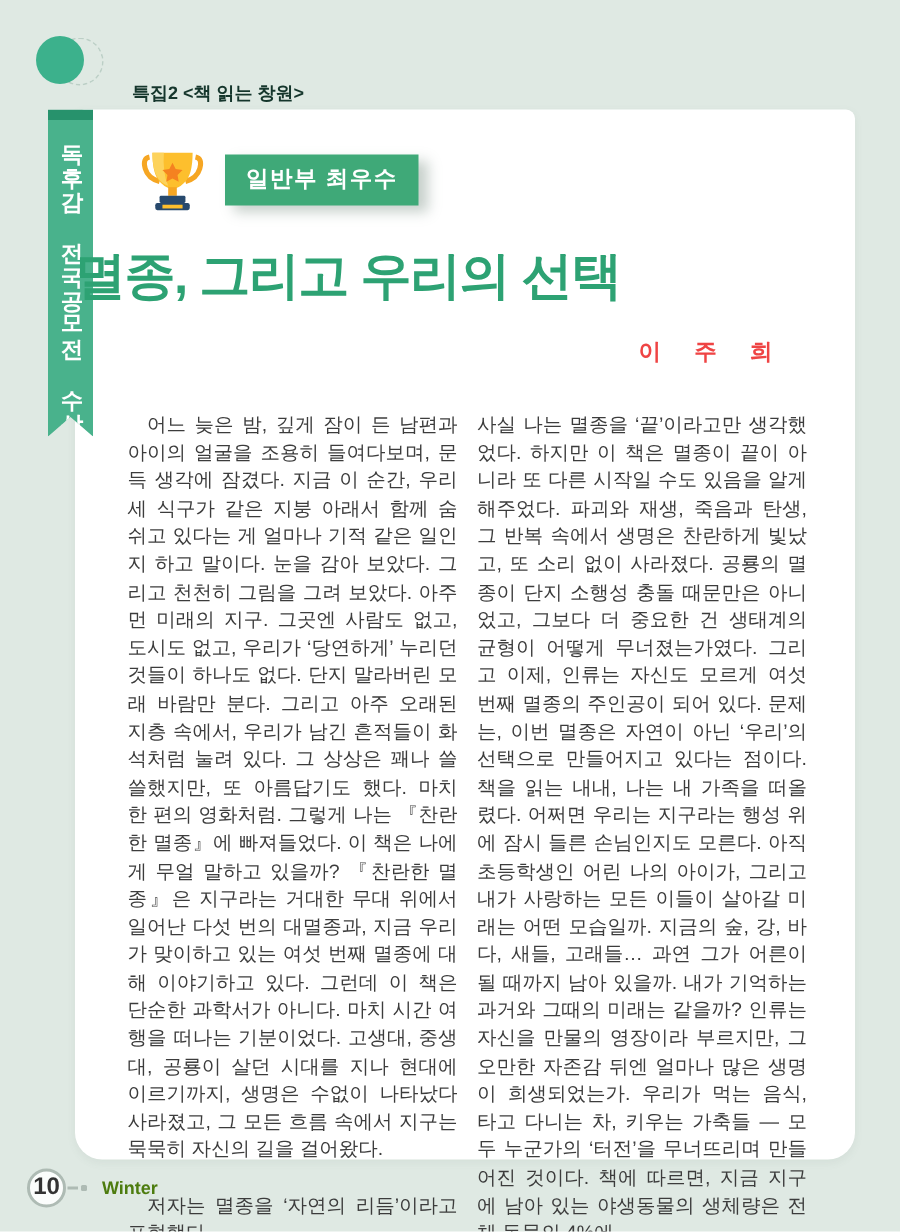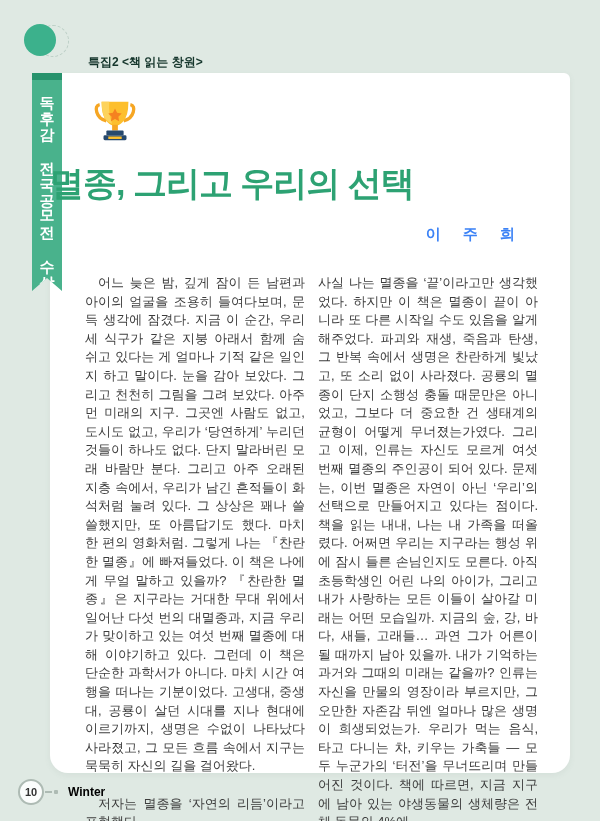--- a/index.html
+++ b/index.html
@@ -59,44 +59,44 @@
     box-shadow:6px 4px 8px rgba(130,150,140,0.45);
   }
   
   .essay-title{
     position:absolute;left:0;top:88px;width:100%;
     text-align:left;color:#2da273;font-weight:bold;font-size:34px;
     letter-spacing:-1px;margin:0;
   }
   .essay-author{
     position:absolute;right:46px;top:152px;
-    font-size:15px;font-weight:bold;color:#3b82f6;letter-spacing:9px;
+    font-size:15px;font-weight:bold;color:#ef4444;letter-spacing:9px;
   }
   
   .columns{
     position:absolute;left:35px;top:201px;width:453px;
     display:flex;gap:13px;
   }
   .col{width:220px;font-size:13px;line-height:18.6px;text-align:justify;color:#3c3c3c;}
   .col p{margin:0;}
   .col p.indent{text-indent:1em;}
   .col p + p{margin-top:18.6px;}
   
   .page-footer{
     position:absolute;left:18px;top:779px;
     display:flex;align-items:center;
   }
   .page-circle{
     width:22px;height:22px;border:2px solid #aebbb4;border-radius:50%;
     background:#fbfdfc;display:flex;align-items:center;justify-content:center;
-    font-size:11px;font-weight:bold;color:#333333;
+    font-size:16px;font-weight:bold;color:#333333;
   }
   .footer-tick{width:7px;height:2px;background:#aebbb4;margin-left:1px;}
   .footer-dot{width:4px;height:4px;background:#aebbb4;border-radius:1px;margin-left:2px;}
-  .footer-label{margin-left:10px;font-size:12px;font-weight:bold;color:#000000;}
+  .footer-label{margin-left:10px;font-size:12px;font-weight:bold;color:#4d7c0f;}
 </style>
 </head>
 <body>
 
 <div class="page-header">
   <div class="deco-wrap">
     <div class="deco-outline"></div>
     <div class="deco-solid"></div>
   </div>
   <div class="page-header-label">특집2 &lt;책 읽는 창원&gt;</div>
@@ -118,20 +118,21 @@
       <path d="M10 5 h28 q0 16 -6 21 q-4 4 -8 4 q-4 0 -8 -4 q-6 -5 -6 -21 z" fill="#fdbf2d"></path>
       <path d="M10 5 h8 q-1 14 3 23 q-4 -1 -7 -5 q-4 -6 -4 -18 z" fill="#fdd35c"></path>
 
       <path d="M24 12 l2.2 4.4 4.8 .7 -3.5 3.4 .8 4.8 -4.3 -2.3 -4.3 2.3 .8 -4.8 -3.5 -3.4 4.8 -.7 z" fill="#f58220"></path>
 
       <rect x="21" y="29" width="6" height="6" fill="#f6a623"></rect>
       <rect x="15" y="35" width="18" height="5" rx="1" fill="#27496d"></rect>
       <rect x="12" y="40" width="24" height="5" rx="1.5" fill="#27496d"></rect>
       <rect x="17" y="41.2" width="14" height="2.6" fill="#fdbf2d"></rect>
     </svg>
+    <div class="award-badge">일반부 최우수</div>
   </div>
 
   <h1 class="essay-title">멸종, 그리고 우리의 선택</h1>
   <div class="essay-author">이 주 희</div>
 
   <div class="columns">
     <div class="col">
       <p class="indent">어느 늦은 밤, 깊게 잠이 든 남편과 아이의 얼굴을 조용히 들여다보며, 문득 생각에 잠겼다. 지금 이 순간, 우리 세 식구가 같은 지붕 아래서 함께 숨 쉬고 있다는 게 얼마나 기적 같은 일인지 하고 말이다. 눈을 감아 보았다. 그리고 천천히 그림을 그려 보았다. 아주 먼 미래의 지구. 그곳엔 사람도 없고, 도시도 없고, 우리가 ‘당연하게’ 누리던 것들이 하나도 없다. 단지 말라버린 모래 바람만 분다. 그리고 아주 오래된 지층 속에서, 우리가 남긴 흔적들이 화석처럼 눌려 있다. 그 상상은 꽤나 쓸쓸했지만, 또 아름답기도 했다. 마치 한 편의 영화처럼. 그렇게 나는 『찬란한 멸종』에 빠져들었다. 이 책은 나에게 무얼 말하고 있을까? 『찬란한 멸종』은 지구라는 거대한 무대 위에서 일어난 다섯 번의 대멸종과, 지금 우리가 맞이하고 있는 여섯 번째 멸종에 대해 이야기하고 있다. 그런데 이 책은 단순한 과학서가 아니다. 마치 시간 여행을 떠나는 기분이었다. 고생대, 중생대, 공룡이 살던 시대를 지나 현대에 이르기까지, 생명은 수없이 나타났다 사라졌고, 그 모든 흐름 속에서 지구는 묵묵히 자신의 길을 걸어왔다.</p>
       <p class="indent">저자는 멸종을 ‘자연의 리듬’이라고 표현했다.</p>
     </div>

